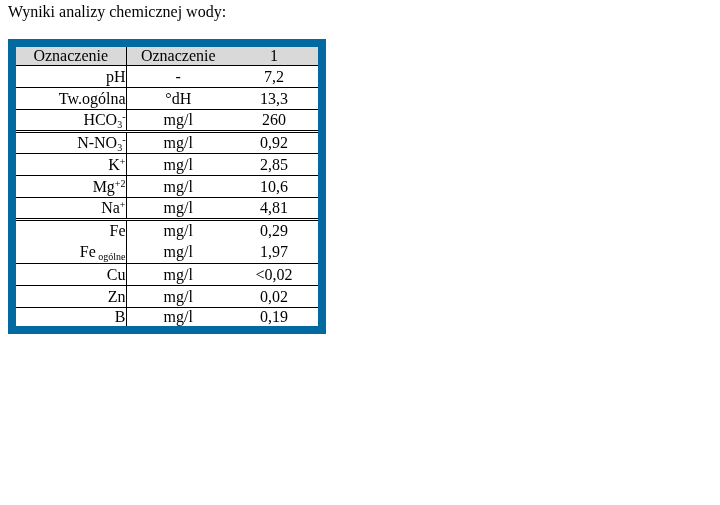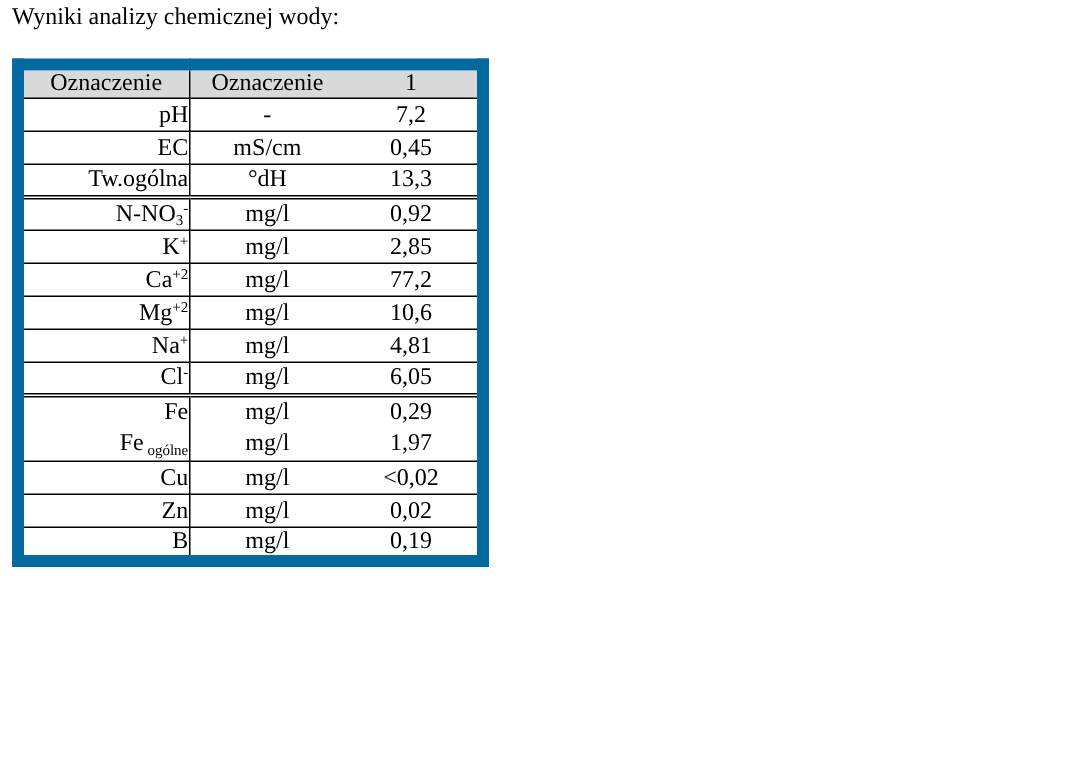--- a/index.html
+++ b/index.html
@@ -59,59 +59,49 @@
         <th class="c2">Oznaczenie</th>
         <th class="c3">1</th>
       </tr>
 
       <tr>
         <td class="c1"><span>pH</span><sub></sub><sup></sup></td>
         <td class="c2">-</td>
         <td class="c3">7,2</td>
       </tr>
       <tr>
-        <td class="c1"><span>EC</span><sub></sub><sup></sup></td>
-        <td class="c2">mS/cm</td>
-        <td class="c3">0,45</td>
-      </tr>
-      <tr>
         <td class="c1"><span>Tw.ogólna</span><sub></sub><sup></sup></td>
         <td class="c2">°dH</td>
         <td class="c3">13,3</td>
+      </tr>
+      <tr>
+        <td class="c1"><span>HCO</span><sub>3</sub><sup>-</sup></td>
+        <td class="c2">mg/l</td>
+        <td class="c3">260</td>
       </tr>
 
       <tr class="dbl">
         <td class="c1"><span>N-NO</span><sub>3</sub><sup>-</sup></td>
         <td class="c2">mg/l</td>
         <td class="c3">0,92</td>
       </tr>
       <tr>
         <td class="c1"><span>K</span><sub></sub><sup>+</sup></td>
         <td class="c2">mg/l</td>
         <td class="c3">2,85</td>
       </tr>
       <tr>
-        <td class="c1"><span>Ca</span><sub></sub><sup>+2</sup></td>
-        <td class="c2">mg/l</td>
-        <td class="c3">77,2</td>
-      </tr>
-      <tr>
         <td class="c1"><span>Mg</span><sub></sub><sup>+2</sup></td>
         <td class="c2">mg/l</td>
         <td class="c3">10,6</td>
       </tr>
       <tr>
         <td class="c1"><span>Na</span><sub></sub><sup>+</sup></td>
         <td class="c2">mg/l</td>
         <td class="c3">4,81</td>
-      </tr>
-      <tr>
-        <td class="c1"><span>Cl</span><sub></sub><sup>-</sup></td>
-        <td class="c2">mg/l</td>
-        <td class="c3">6,05</td>
       </tr>
 
       <tr class="dbl">
         <td class="c1"><span>Fe</span><sub></sub><sup></sup></td>
         <td class="c2">mg/l</td>
         <td class="c3">0,29</td>
       </tr>
       <tr class="merge">
         <td class="c1"><span>Fe</span><sub> ogólne</sub><sup></sup></td>
         <td class="c2">mg/l</td>

